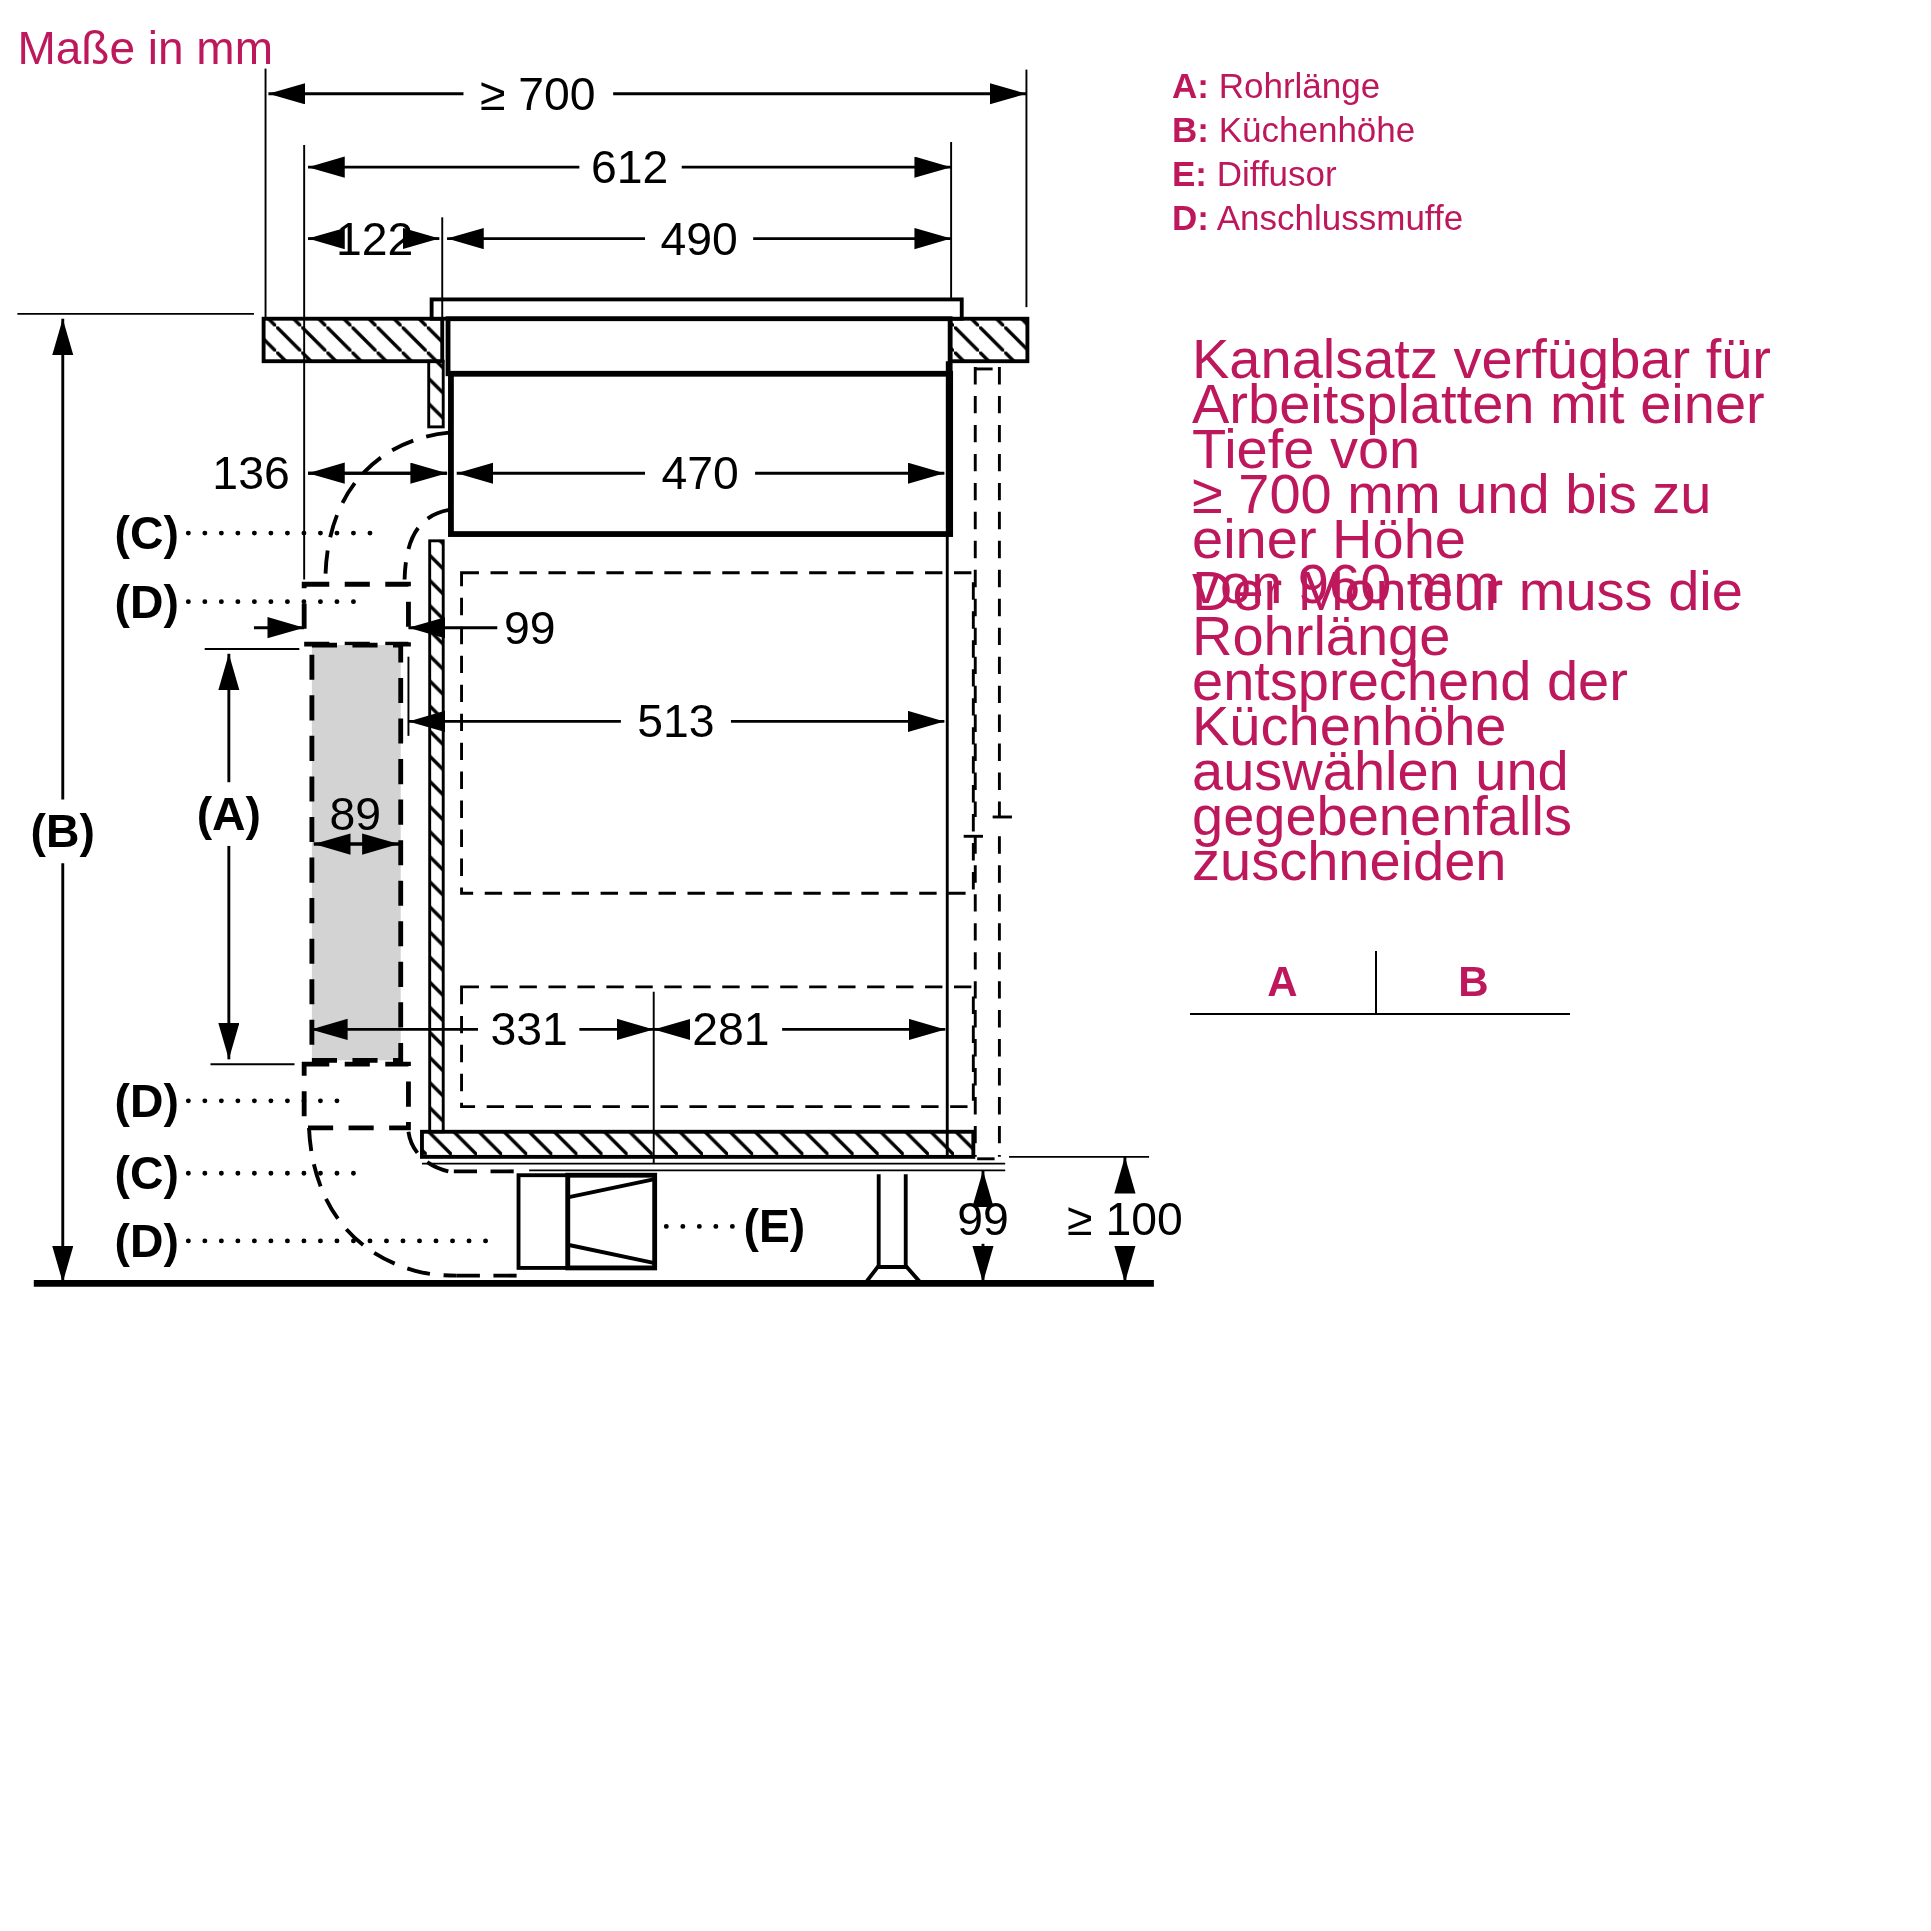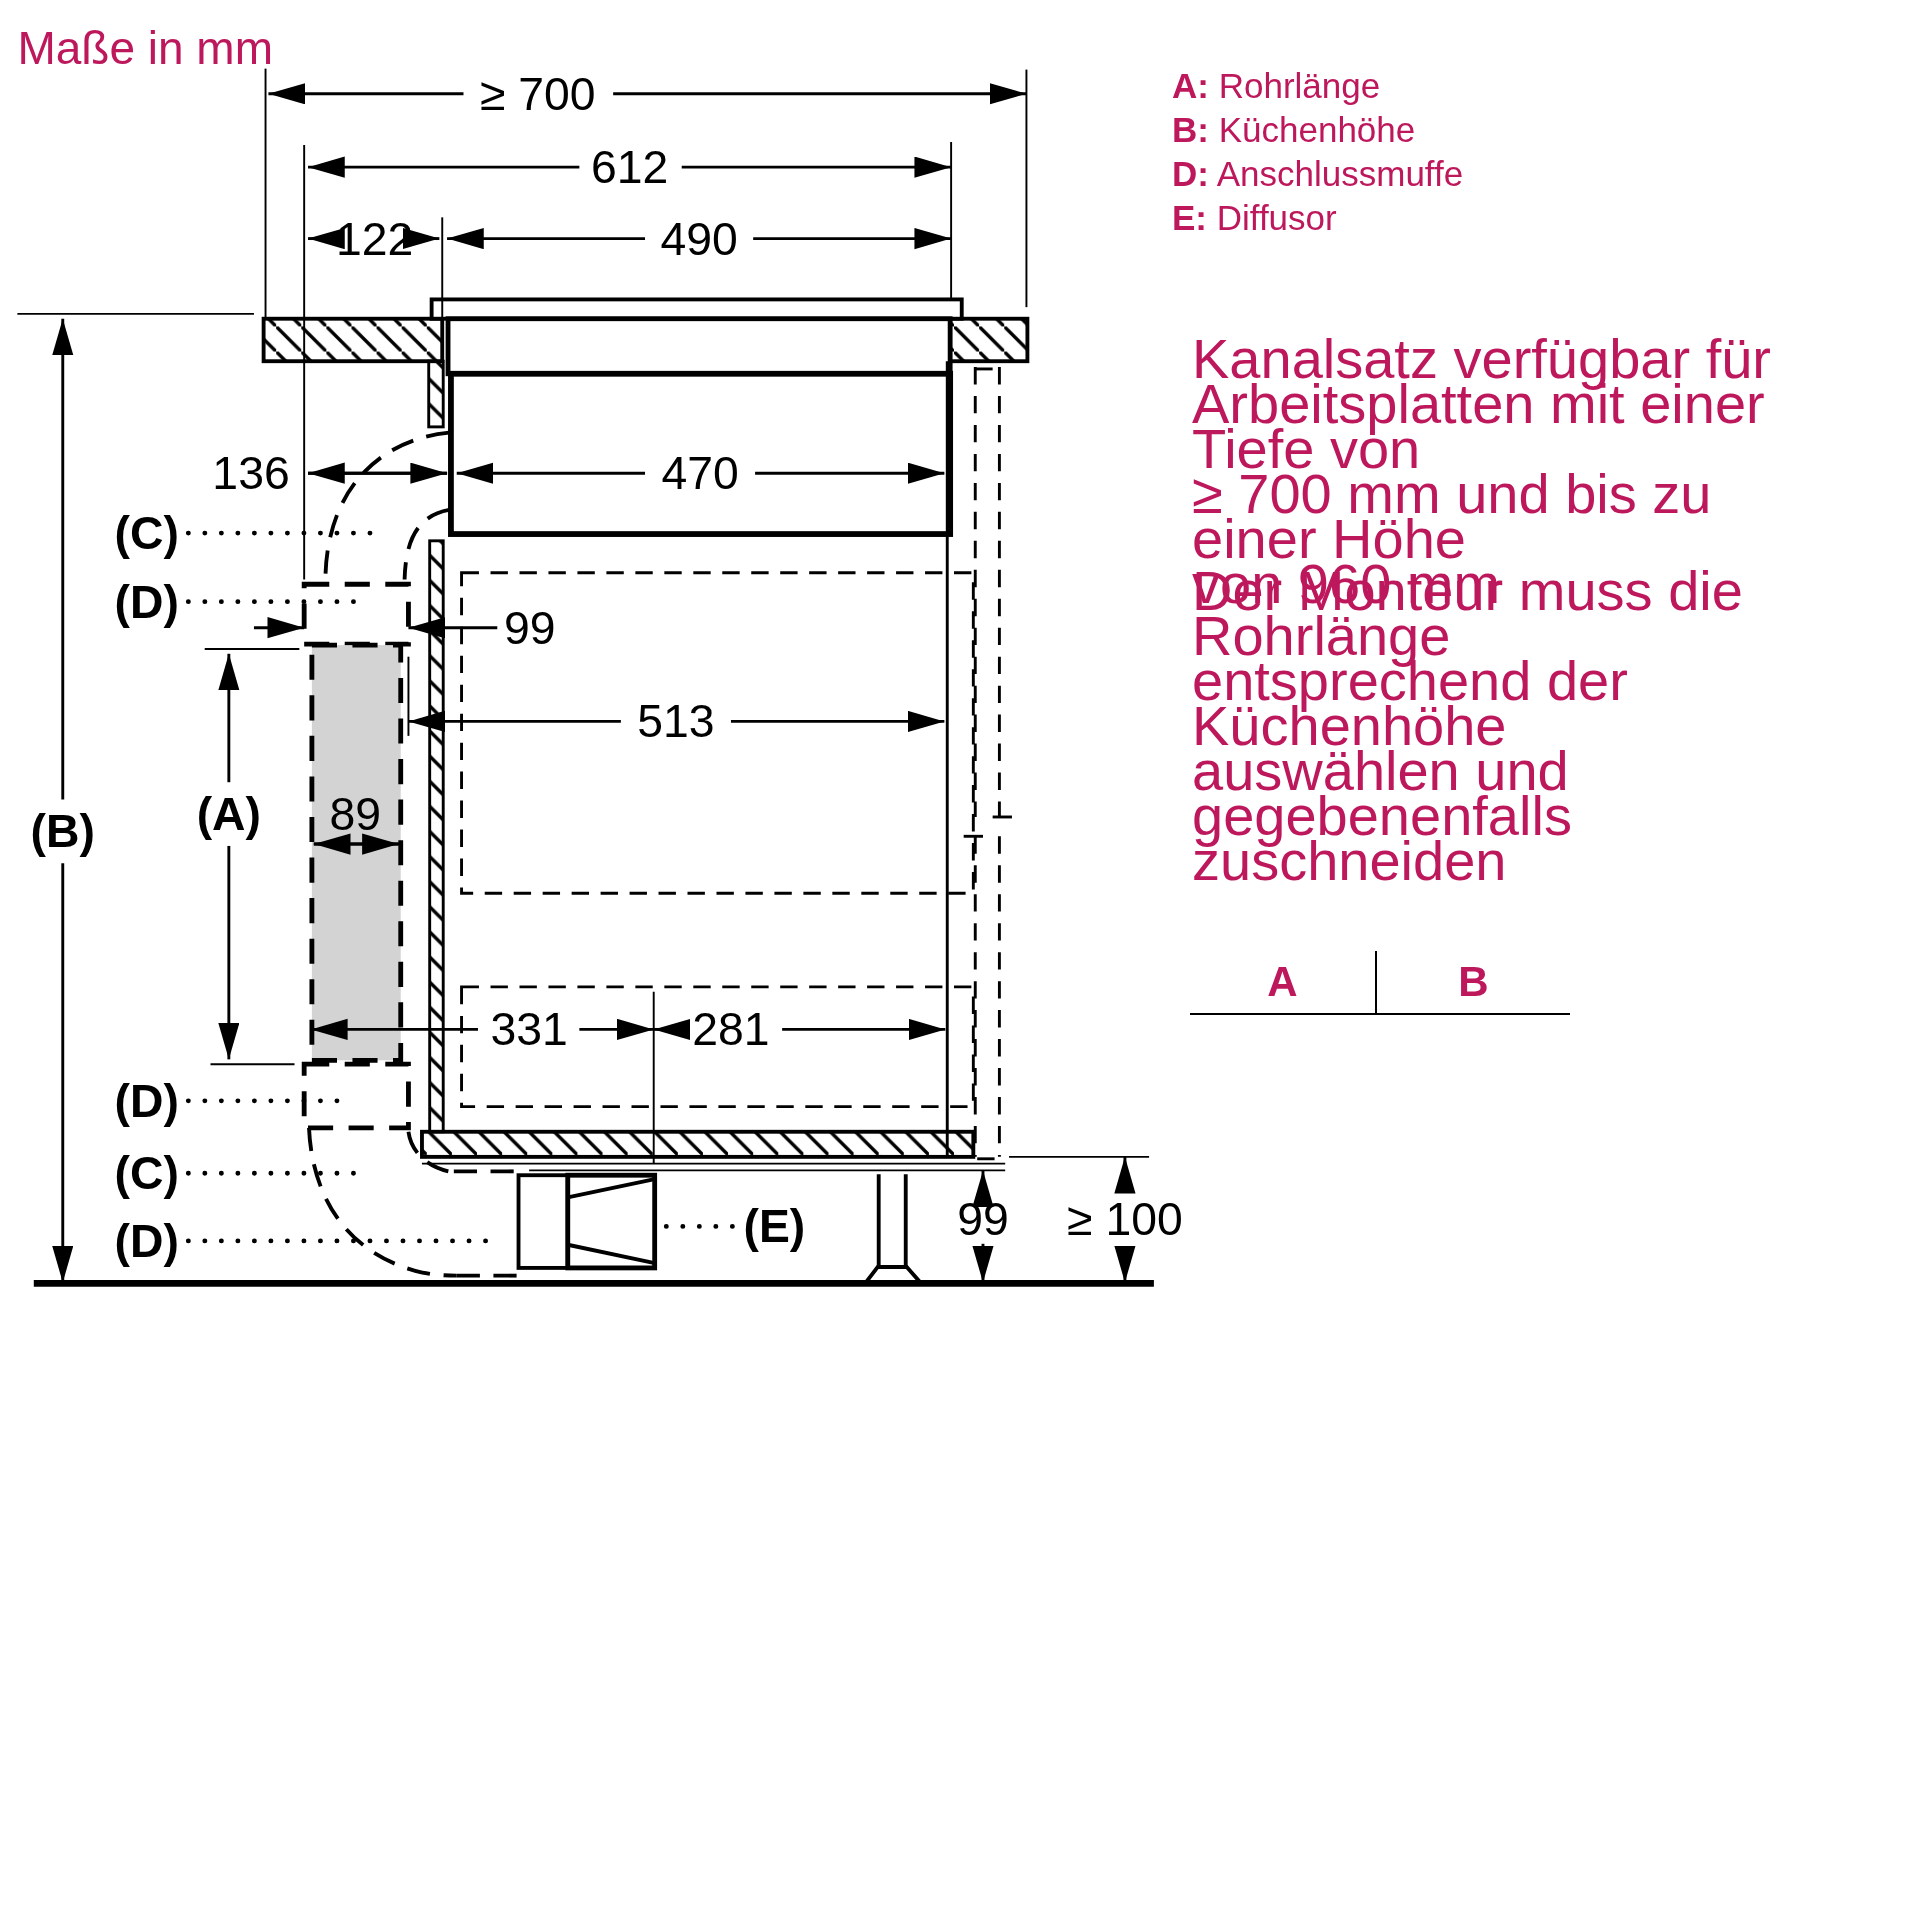--- a/index.html
+++ b/index.html
@@ -176,22 +176,22 @@
     <line x1="195" y1="1285" x2="503" y2="1285" stroke="#000" stroke-width="5" stroke-linecap="round" stroke-dasharray="0.1 17"></line>
     <text x="152" y="1285" class="lbltxt" text-anchor="middle" dominant-baseline="central">(D)</text>
 
     <line x1="690" y1="1270" x2="762" y2="1270" stroke="#000" stroke-width="5" stroke-linecap="round" stroke-dasharray="0.1 17"></line>
     <text x="802" y="1270" class="lbltxt" text-anchor="middle" dominant-baseline="central">(E)</text>
   </svg>
 
   <div class="legend">
     <div class="legend-row"><b>A:</b> <span>Rohrlänge</span></div>
     <div class="legend-row"><b>B:</b> <span>Küchenhöhe</span></div>
+    <div class="legend-row"><b>E:</b> <span>Diffusor</span></div>
     <div class="legend-row"><b>D:</b> <span>Anschlussmuffe</span></div>
-    <div class="legend-row"><b>E:</b> <span>Diffusor</span></div>
   </div>
 
   <div class="note" id="note-1">Kanalsatz verfügbar für
 Arbeitsplatten mit einer Tiefe von
 ≥ 700 mm und bis zu einer Höhe
 von 960 mm</div>
   <div class="note" id="note-2">Der Monteur muss die Rohrlänge
 entsprechend der Küchenhöhe
 auswählen und gegebenenfalls
 zuschneiden</div>

